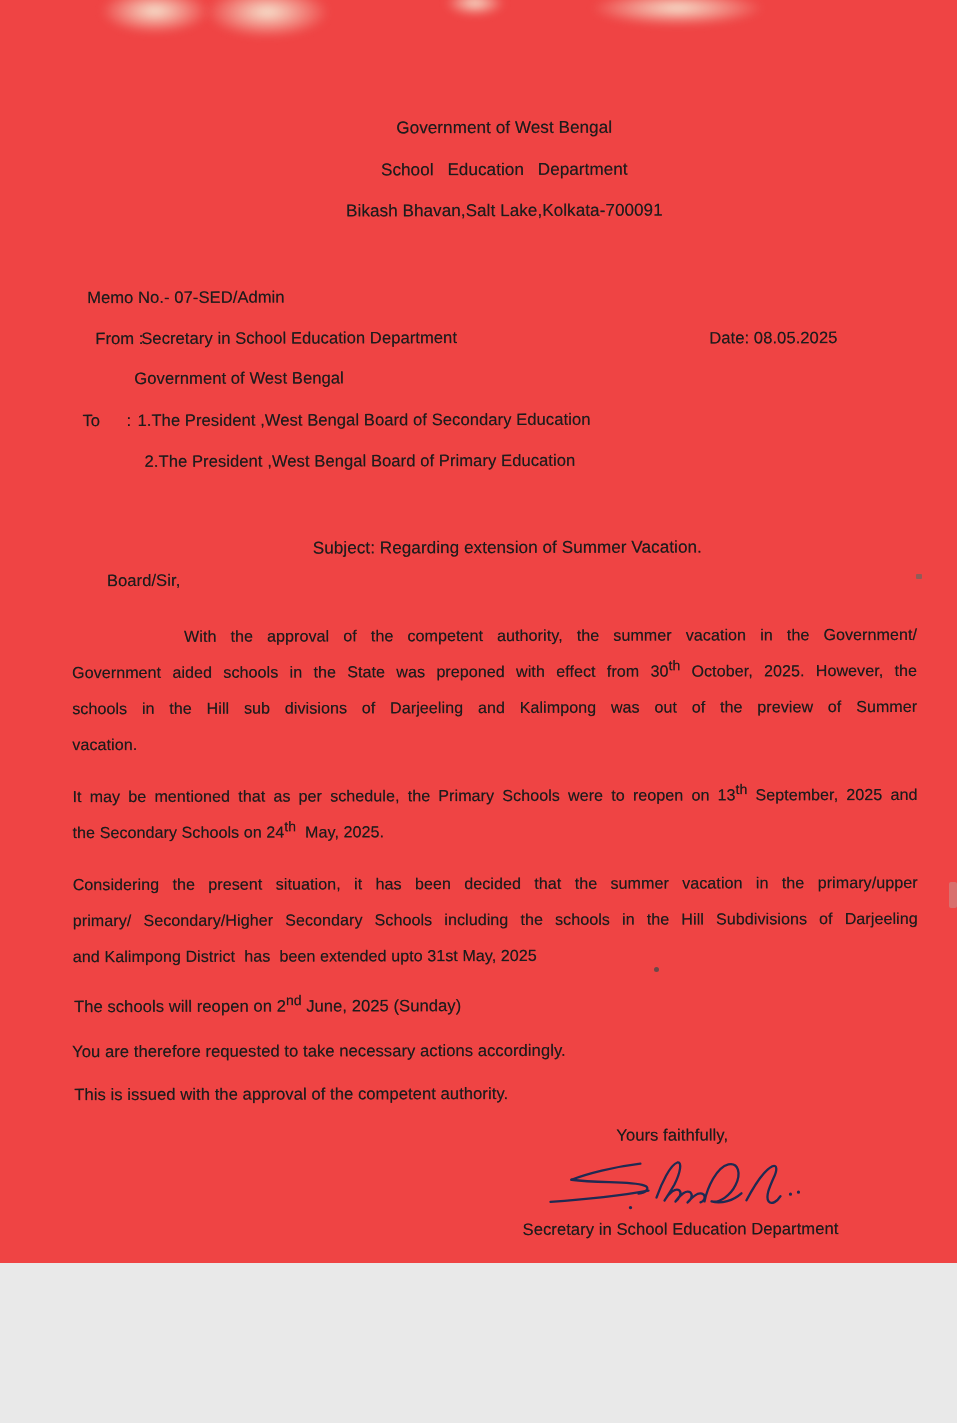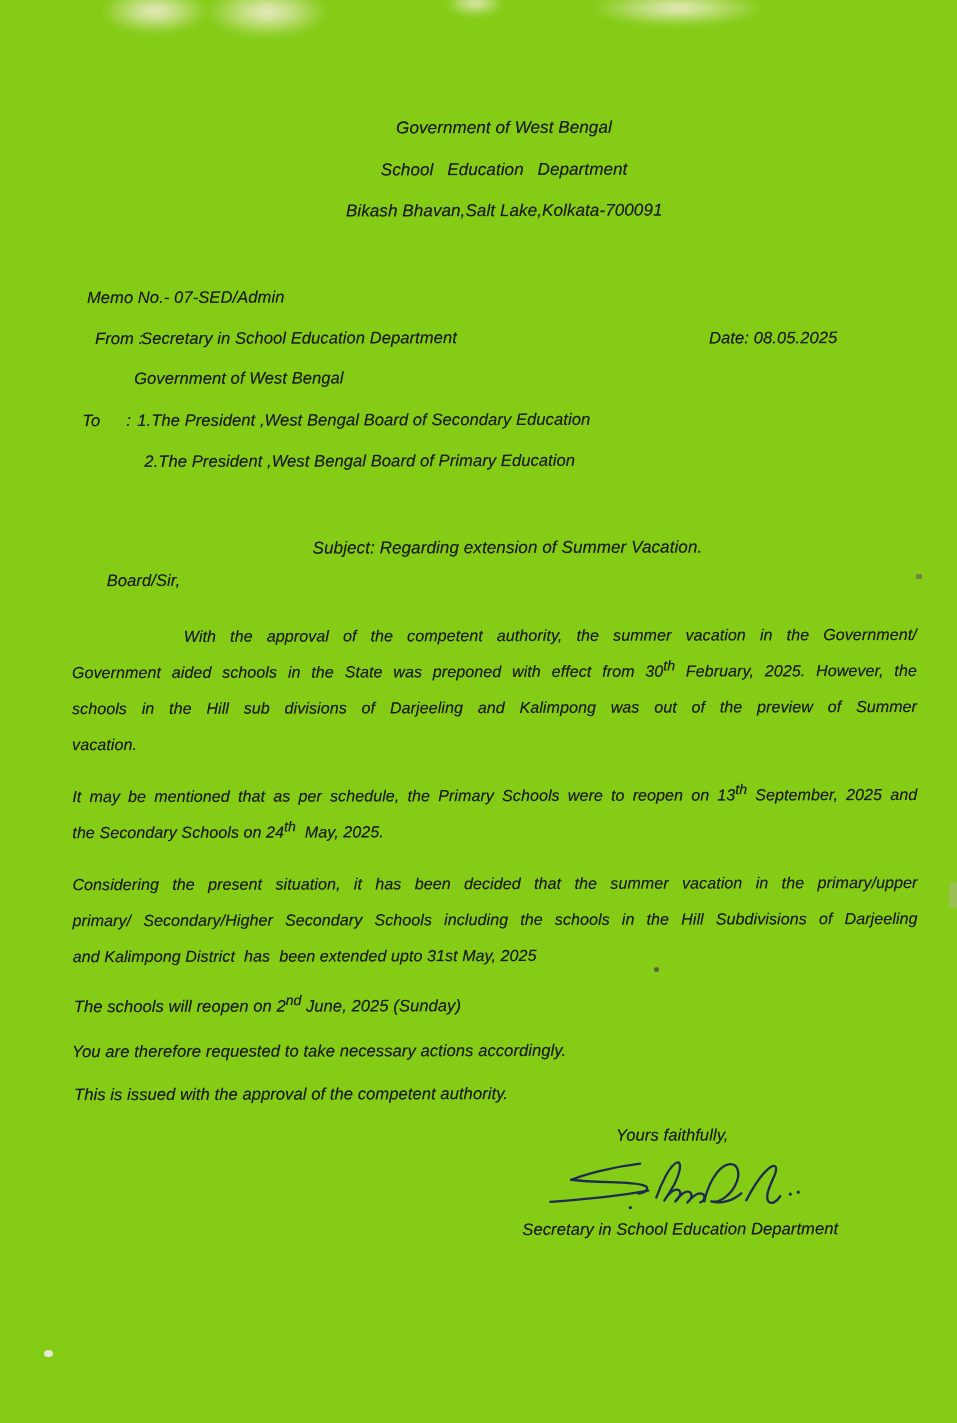--- a/index.html
+++ b/index.html
@@ -2,27 +2,26 @@
 <html style="--ink: #1c1c1c; --sig: #1f2a52;"><head>
 <meta charset="utf-8">
 <style>
   :root{
     --ink:#1c1c1c;
     --sig:#1f2a52;
   }
   html,body{margin:0;padding:0;background:#e9e9e9;}
   .page{
     position:relative;
-    width:957px;height:1423px;
+    width:957px;height:1263px;
     margin:0 auto;
-    background:#84cc16;
+    background:#ef4444;
     overflow:hidden;
     font-family:"Liberation Sans", sans-serif;
     color:var(--ink);
-    font-style:italic;
   }
   .tilt{
     position:absolute;inset:0;
     transform:rotate(-0.15deg);
   }
   .txt{
     position:absolute;
     white-space:nowrap;
     font-size:16.5px;
     letter-spacing:0.1px;
@@ -85,21 +84,21 @@
     <div class="txt" style="left:83px;top:410px;">To</div>
     <div class="txt" style="left:127px;top:410px;">:</div>
     <div class="txt" style="left:138px;top:410px;">1.The President ,West Bengal Board of Secondary Education</div>
     <div class="txt" style="left:145px;top:451px;">2.The President ,West Bengal Board of Primary Education</div>
 
     <div class="txt" style="left:313px;top:538px;font-size:17px;">Subject: Regarding extension of Summer Vacation.</div>
     <div class="txt" style="left:107px;top:570px;">Board/Sir,</div>
 
     <div class="para" style="top:618px;">
       <div class="jline indent1"><span>With the approval of the competent authority, the summer vacation in the Government/</span></div>
-      <div class="jline"><span>Government aided schools in the State was preponed with effect from 30</span><sup>th</sup><span> February, 2025. However, the</span></div>
+      <div class="jline"><span>Government aided schools in the State was preponed with effect from 30</span><sup>th</sup><span> October, 2025. However, the</span></div>
       <div class="jline"><span>schools in the Hill sub divisions of Darjeeling and Kalimpong was out of the preview of Summer</span></div>
       <div class="lline"><span>vacation.</span></div>
     </div>
 
     <div class="para" style="top:778px;">
       <div class="jline"><span>It may be mentioned that as per schedule, the Primary Schools were to reopen on 13</span><sup>th</sup><span> September, 2025 and</span></div>
       <div class="lline"><span>the Secondary Schools on 24</span><sup>th</sup><span>  May, 2025.</span></div>
     </div>
 
     <div class="para" style="top:866px;">

